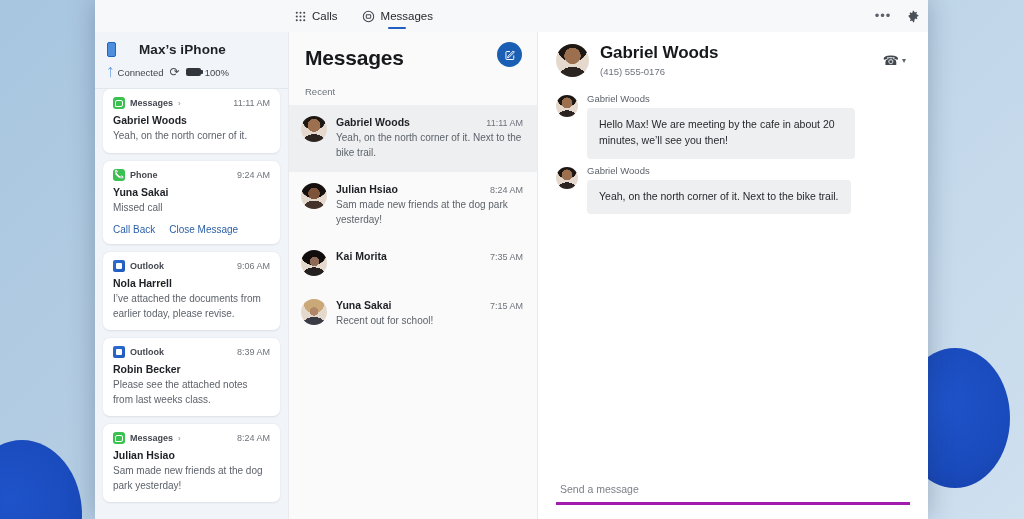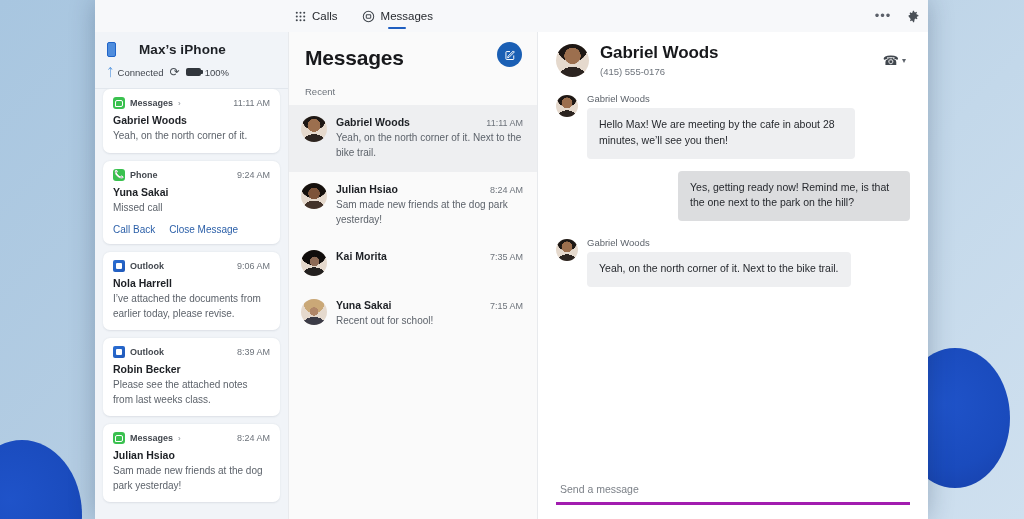--- a/index.html
+++ b/index.html
@@ -546,28 +546,25 @@
 
         <div class="thread-scroll">
 
           <div class="msg-group">
             <div class="msg-in">
               <div class="avatar">
                   <div class="face"></div>
                 </div>
               <div class="msg-body">
                 <div class="msg-author">Gabriel Woods</div>
-                <div class="bubble">Hello Max! We are meeting by the cafe in about 28 minutes, we’ll see you then!</div>
-              </div>
-            </div>
-          </div>
-
-          <div class="msg-out">
-            <div class="bubble out">Yes, getting ready now! Remind me, is that the one next to the park on the hill?</div>
-          </div>
+                <div class="bubble">Hello Max! We are meeting by the cafe in about 20 minutes, we’ll see you then!</div>
+              </div>
+            </div>
+          </div>
+
 
           <div class="msg-group">
             <div class="msg-in">
               <div class="avatar">
                   <div class="face"></div>
                 </div>
               <div class="msg-body">
                 <div class="msg-author">Gabriel Woods</div>
                 <div class="bubble">Yeah, on the north corner of it. Next to the bike trail.</div>
               </div>

